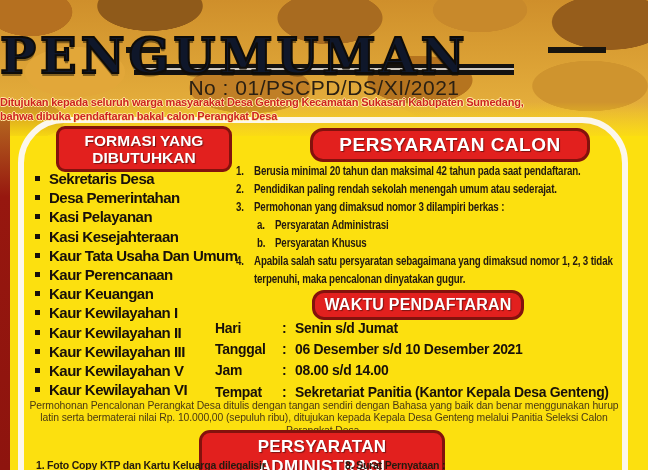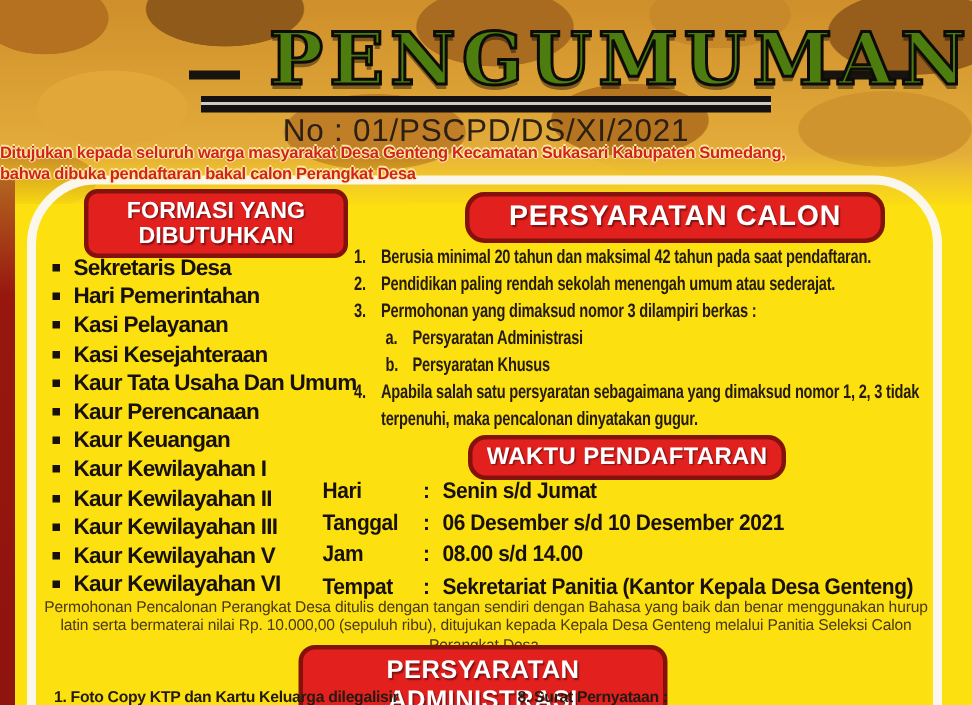--- a/index.html
+++ b/index.html
@@ -27,23 +27,23 @@
 
   
   .frame{position:absolute;left:18px;top:117px;width:598px;height:420px;
     border:6px solid #FCF7EC;border-radius:46px;}
 
   
   .red-strip{position:absolute;left:0;top:120px;width:10px;height:350px;
     background:linear-gradient(#b3641f,#97170F 22%,#8E140E);}
 
   
-  .title{position:absolute;left:0;top:12px;width:648px;text-align:right;
+  .title{position:absolute;left:0;top:28px;width:648px;text-align:left;
     font-family:"DejaVu Serif","Liberation Serif",serif;font-weight:bold;font-size:48px;
-    letter-spacing:4px;color:#4d7c0f;-webkit-text-stroke:2px #0e0c09;
+    letter-spacing:4px;color:#0f172a;-webkit-text-stroke:2px #0e0c09;
     text-shadow:0 3px 0 rgba(20,15,5,.45);z-index:3;}
   .title-dash{position:absolute;height:6px;background:#17140f;top:47px;z-index:2;}
   .dash-left{left:126px;width:34px;}
   .dash-right{left:548px;width:58px;}
   .title-bar{position:absolute;left:134px;top:64px;width:380px;height:11px;z-index:2;
     background:linear-gradient(#141210 0 34%,#cfcac2 34% 56%,#141210 56% 100%);}
   .number{position:absolute;left:0;top:76px;width:648px;text-align:center;
     font-size:21px;color:#2b2013;letter-spacing:.5px;}
   .address{position:absolute;left:0;top:96px;width:648px;text-align:left;
     font-size:11px;line-height:13.5px;font-weight:bold;color:#CE2420;letter-spacing:-0.2px;
@@ -118,21 +118,21 @@
     <div>DIBUTUHKAN</div>
   </div>
 
   <ul class="formasi-list">
     <li>
         <span class="bullet"></span>
         <span>Sekretaris Desa</span>
       </li>
     <li>
         <span class="bullet"></span>
-        <span>Hari Pemerintahan</span>
+        <span>Desa Pemerintahan</span>
       </li>
     <li>
         <span class="bullet"></span>
         <span>Kasi Pelayanan</span>
       </li>
     <li>
         <span class="bullet"></span>
         <span>Kasi Kesejahteraan</span>
       </li>
     <li>

